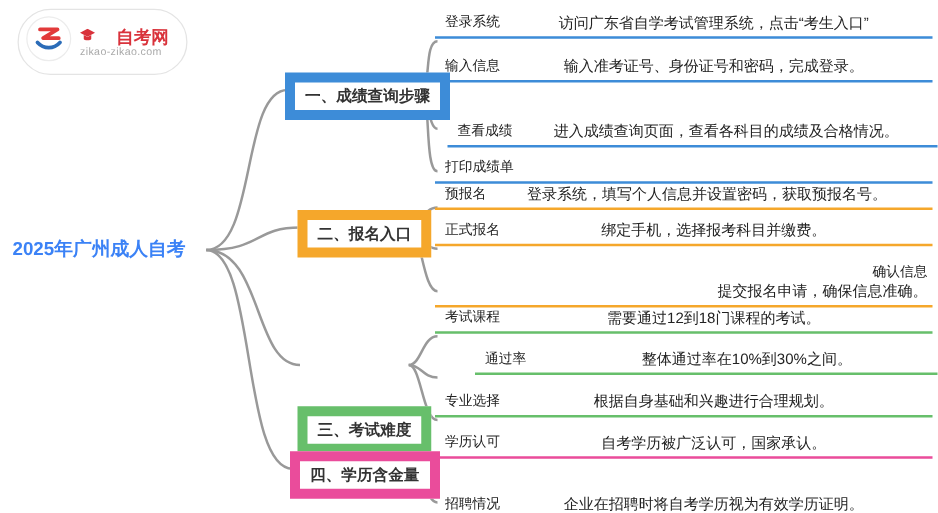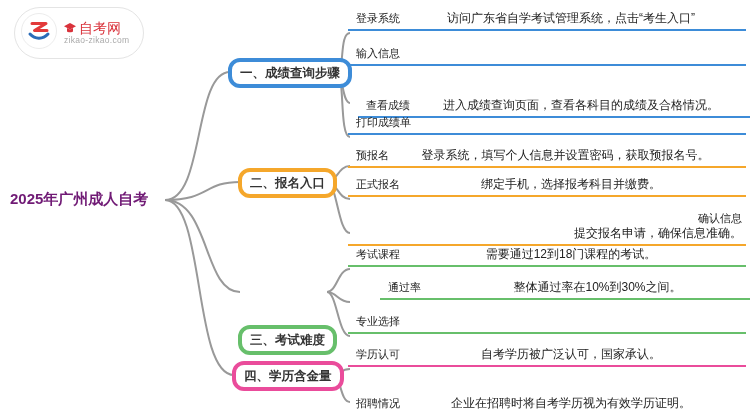--- a/index.html
+++ b/index.html
@@ -6,45 +6,45 @@
   body{
     width:750px;height:410px;position:relative;overflow:hidden;
     background:#ffffff;
     font-family:"Liberation Sans","DejaVu Sans",sans-serif;
   }
   svg.connectors{position:absolute;left:0;top:0;z-index:1;}
   svg.connectors path{fill:none;stroke-width:2;stroke:#999;}
 
   .root-label{
     position:absolute;left:10px;top:190px;z-index:3;
-    font-size:15px;font-weight:bold;color:#701a75;white-space:nowrap;
+    font-size:15px;font-weight:bold;color:#3b82f6;white-space:nowrap;
   }
   .branch-box{
     position:absolute;z-index:3;background:#fff;
-    border:4px solid #eab308;border-radius:12px;
+    border:8px solid #eab308;border-radius:0;
     padding:3px 8px;font-size:12.5px;font-weight:bold;color:#333;
     white-space:nowrap;line-height:16px;
   }
   .leaf{
     position:absolute;left:348px;width:398px;z-index:2;
     display:flex;align-items:flex-end;box-sizing:border-box;
     border-bottom:2px solid #999;
     padding:0 4px 3px 8px;font-size:12px;color:#222;line-height:15px;
   }
   .leaf-label{font-weight:normal;font-size:11px;white-space:nowrap;}
   .leaf-desc{flex:1;text-align:center;white-space:nowrap;overflow:hidden;}
 
   .logo{
     position:absolute;left:14px;top:7px;z-index:3;
     display:flex;align-items:center;gap:6px;
     border:1px solid #e4e4e4;border-radius:28px;background:#fff;
     padding:4px 14px 4px 5px;
   }
   .logo-text{display:flex;flex-direction:column;line-height:1.15;}
-  .logo-name{color:#d9323b;font-weight:normal;font-size:14px;display:flex;align-items:center;gap:3px;}
+  .logo-name{color:#d9323b;font-weight:bold;font-size:14px;display:flex;align-items:center;gap:17px;}
   .logo-url{color:#aaaaaa;font-size:8.5px;letter-spacing:.3px;}
 </style>
 </head>
 <body>
 
 <svg class="connectors" width="750" height="410" viewBox="0 0 750 410">
 
   <path d="M165,200 C205,200 193,72 230,72" stroke="#3d8cd8"></path>
   <path d="M165,200 C210,200 203,182 240,182" stroke="#f5a72b"></path>
   <path d="M165,200 C210,200 203,292 240,292" stroke="#67bf6b"></path>
@@ -93,26 +93,27 @@
 <div class="branch-box" style="left: 238px; top: 168px; border-color: rgb(245, 167, 43);">二、报名入口</div>
 <div class="branch-box" style="left: 238px; top: 278px; border-color: rgb(103, 191, 107); margin-top: 47px;">三、考试难度</div>
 <div class="branch-box" style="left: 232px; top: 361px; border-color: rgb(234, 76, 155);">四、学历含金量</div>
 
 <div class="leaf" style="top: 11px; border-bottom-color: rgb(61, 140, 216);">
   <span class="leaf-label">登录系统</span>
   <span class="leaf-desc">访问广东省自学考试管理系统，点击“考生入口”</span>
 </div>
 <div class="leaf" style="top: 46px; border-bottom-color: rgb(61, 140, 216);">
   <span class="leaf-label">输入信息</span>
+  <span class="leaf-desc">输入准考证号、身份证号和密码，完成登录。</span>
 </div>
 <div class="leaf" style="top: 98px; border-bottom-color: rgb(61, 140, 216); margin-left: 10px;">
   <span class="leaf-label">查看成绩</span>
   <span class="leaf-desc">进入成绩查询页面，查看各科目的成绩及合格情况。</span>
 </div>
-<div class="leaf" style="top: 115px; border-bottom-color: rgb(61, 140, 216);">
+<div class="leaf" style="top: 127px; border-bottom-color: rgb(61, 140, 216);">
   <span class="leaf-label">打印成绩单</span>
 </div>
 
 <div class="leaf" style="top: 148px; border-bottom-color: rgb(245, 167, 43);">
   <span class="leaf-label">预报名</span>
   <span class="leaf-desc">登录系统，填写个人信息并设置密码，获取预报名号。</span>
 </div>
 <div class="leaf" style="top: 177px; border-bottom-color: rgb(245, 167, 43);">
   <span class="leaf-label">正式报名</span>
   <span class="leaf-desc">绑定手机，选择报考科目并缴费。</span>
@@ -125,20 +126,21 @@
 <div class="leaf" style="top: 247px; border-bottom-color: rgb(103, 191, 107);">
   <span class="leaf-label">考试课程</span>
   <span class="leaf-desc">需要通过12到18门课程的考试。</span>
 </div>
 <div class="leaf" style="top: 280px; border-bottom-color: rgb(103, 191, 107); margin-left: 32px;">
   <span class="leaf-label">通过率</span>
   <span class="leaf-desc">整体通过率在10%到30%之间。</span>
 </div>
 <div class="leaf" style="top: 314px; border-bottom-color: rgb(103, 191, 107);">
   <span class="leaf-label">专业选择</span>
+  <span class="leaf-desc">根据自身基础和兴趣进行合理规划。</span>
 </div>
 
 <div class="leaf" style="top: 347px; border-bottom-color: rgb(234, 76, 155);">
   <span class="leaf-label">学历认可</span>
   <span class="leaf-desc">自考学历被广泛认可，国家承认。</span>
 </div>
 <div class="leaf" style="top: 380px; border-bottom-color: rgb(234, 76, 155); margin-top: 16px;">
   <span class="leaf-label">招聘情况</span>
   <span class="leaf-desc">企业在招聘时将自考学历视为有效学历证明。</span>
 </div>

